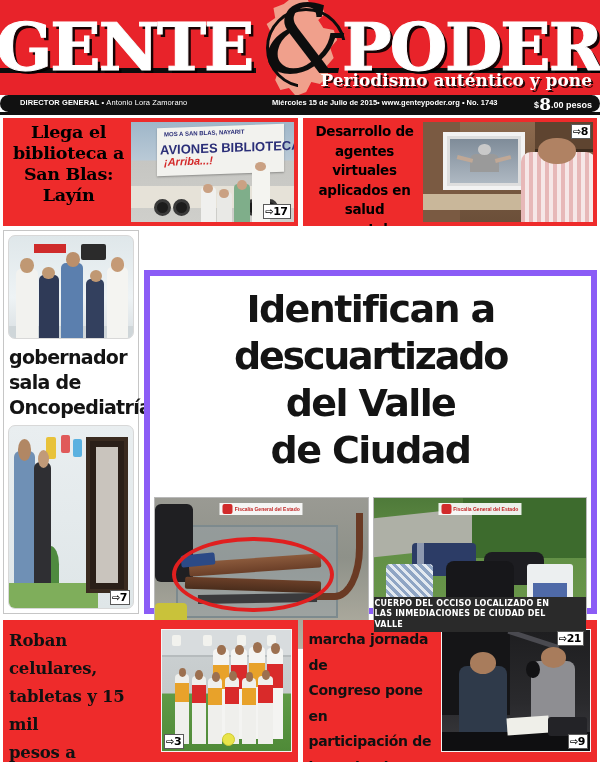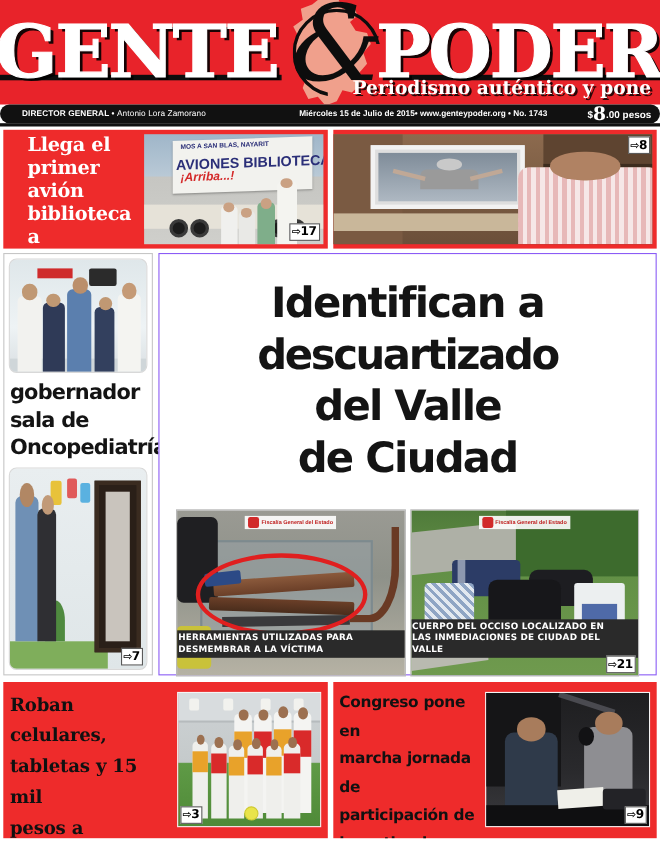--- a/index.html
+++ b/index.html
@@ -194,23 +194,24 @@
     gap: 5px;
   }
   .teaser {
     position: relative;
     background: #ee2b2b;
     flex: 1;
     display: flex;
     overflow: hidden;
   }
   .teaser .th {
-    padding: 4px 2px 2px 22px;
-    color: #ffffff;
-    font-weight: bold;
+    padding: 4px 2px 2px 5px;
+    color: #000000;
+    font-weight: bold;
+    text-align: center;
   }
   .teaser-a .th {
     width: 128px;
     font-family: "DejaVu Serif", serif;
     font-size: 17.5px;
     line-height: 21px;
     letter-spacing: -0.3px;
   }
   .teaser-b .th {
     width: 120px;
@@ -327,22 +328,23 @@
   .ph-door .grass { position:absolute; left:0; bottom:0; width:72%; height:14%; background:#7fae5b;}
   .ph-door .man { position:absolute; left:4%; top:14%; width:17%; height:72%; background:#6f90b5; border-radius:6px 6px 0 0;}
   .ph-door .manh { position:absolute; left:7%; top:7%; width:11%; height:12%; background:#b18764; border-radius:50%;}
   .ph-door .wom { position:absolute; left:20%; top:20%; width:14%; height:66%; background:#2f2f33; border-radius:6px 6px 0 0;}
   .ph-door .womh { position:absolute; left:23%; top:13%; width:9%; height:10%; background:#c19a78; border-radius:50%;}
 
   .col-main {
     position: relative;
     flex: 1;
     background: #ffffff;
-    border: 1px solid #8b5cf6;
-    padding: 15px;
+    border: 6px solid #8b5cf6;
+    padding: 4px;
+    margin-top: 40px;
   }
   .main-top {
     position: relative;
     height: 215px;
     display: flex;
   }
   .main-head {
     flex: 1;
     font-family: "DejaVu Sans", sans-serif;
     font-weight: bold;
@@ -535,21 +537,20 @@
       <span>$</span><span class="big">8</span><span>.00</span><span> pesos</span>
     </div>
   </div>
   <div class="thinbar"></div>
 
   <div class="teaser-row">
 
     <div class="teaser teaser-a">
       <div class="th">
         <div>Llega el</div>
-        <div>primer avión</div>
         <div>biblioteca a</div>
         <div>San Blas: Layín</div>
       </div>
       <div class="tp photo ph-truck">
         <div class="banner"></div>
         <div class="bl1">MOS A SAN BLAS, NAYARIT</div>
         <div class="bl2">AVIONES BIBLIOTECA</div>
         <div class="bl3">¡Arriba...!</div>
         <div class="trailer"></div>
         <div class="wheel w1"></div>
@@ -566,20 +567,26 @@
           <div class="kid" style="left:70%;width:24%;height:92%;background:#f4f4f0;"></div>
           <div class="head" style="left:74%;top:4%;width:15%;height:14%;"></div>
         </div>
         <div class="badge" style="right:3px;bottom:3px;">
           <span class="arw">⇨</span><span>17</span>
         </div>
       </div>
     </div>
 
     <div class="teaser teaser-b">
+      <div class="th">
+        <div>Desarrollo de</div>
+        <div>agentes virtuales</div>
+        <div>aplicados en salud</div>
+        <div>mental: Miranda</div>
+      </div>
       <div class="tp photo ph-office">
         <div class="wallL"></div>
         <div class="shelf"></div>
         <div class="desk"></div>
         <div class="monitor">
           <div class="screen">
             <div class="avatar-body"></div>
             <div class="avatar-head"></div>
             <div class="avatar-armL"></div>
             <div class="avatar-armR"></div>
@@ -654,21 +661,20 @@
           <div class="hook"></div>
           <div class="machete"></div>
           <div class="handle"></div>
           <div class="blade2"></div>
           <div class="blade3"></div>
           <div class="ellipse"></div>
           <div class="fg-logo">
             <div class="fgmark"></div>
             <div class="fgtxt">Fiscalía General del Estado</div>
           </div>
-          <div class="cap-strip">HERRAMIENTAS UTILIZADAS PARA DESMEMBRAR A LA VÍCTIMA</div>
         </div>
 
         <div class="mb-cell photo ph-scene">
           <div class="hedge"></div>
           <div class="path"></div>
           <div class="curb"></div>
           <div class="bag2"></div>
           <div class="suitcase"></div>
           <div class="bag1"></div>
           <div class="blanket"></div>
@@ -743,22 +749,22 @@
         <div class="hd" style="left:78%;top:33%;width:6%;height:8%;"></div>
         <div class="ball"></div>
         <div class="badge" style="left:2px;bottom:2px;">
           <span class="arw">⇨</span><span>3</span>
         </div>
       </div>
     </div>
 
     <div class="bteaser bteaser-b">
       <div class="bh">
+        <div>marcha jornada de</div>
         <div>Congreso pone en</div>
-        <div>marcha jornada de</div>
         <div>participación de</div>
         <div>investigadores</div>
       </div>
       <div class="bp photo ph-radio">
         <div class="backpanel"></div>
         <div class="boom"></div>
         <div class="manB"></div>
         <div class="manB-h"></div>
         <div class="mic"></div>
         <div class="manA"></div>

